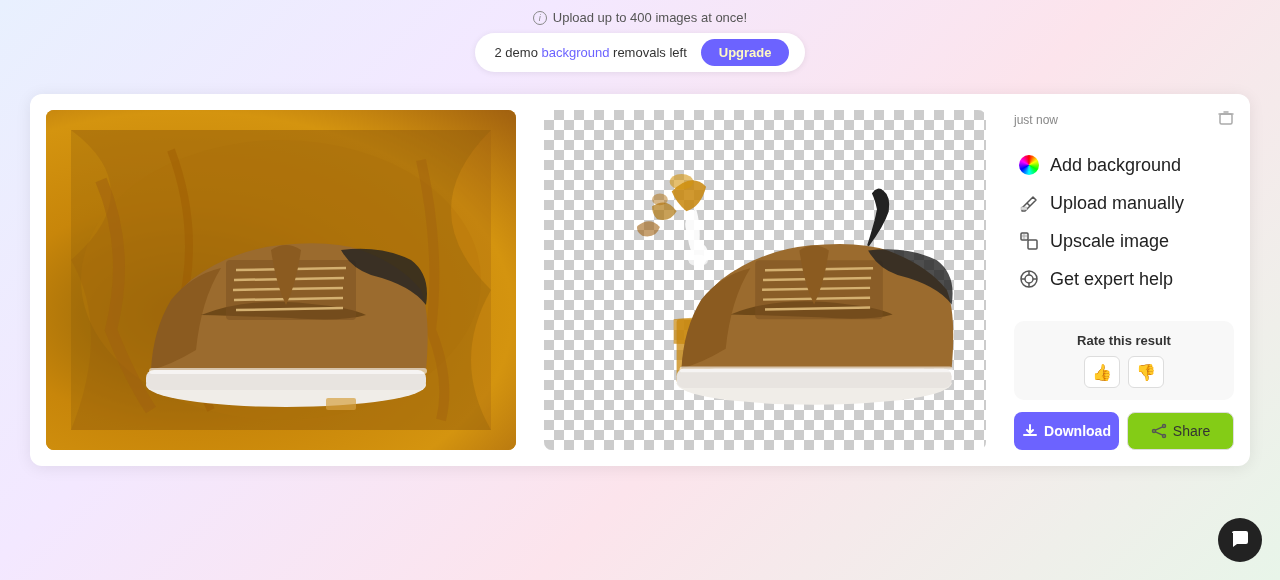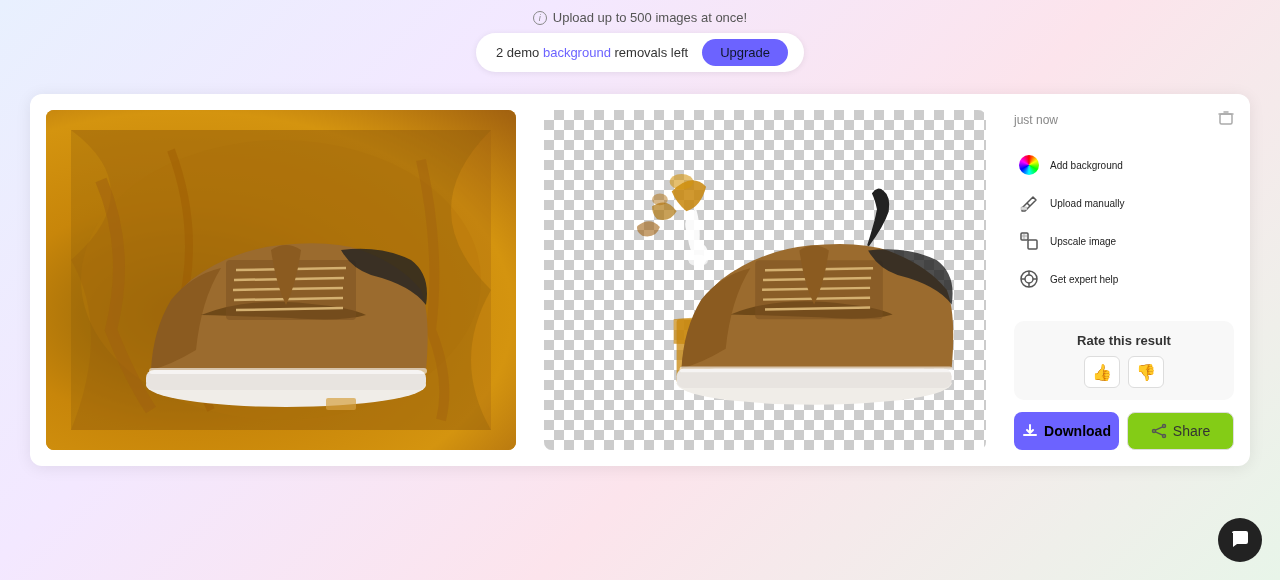--- a/index.html
+++ b/index.html
@@ -42,26 +42,26 @@
       background: #fff;
       border-radius: 40px;
       padding: 6px 16px 6px 20px;
       box-shadow: 0 1px 6px rgba(0,0,0,0.08);
       margin-bottom: 8px;
     }
     .demo-text { font-size: 13px; color: #333; }
     .demo-text .highlight { color: #6c63ff; font-weight: 500; }
     .upgrade-btn {
       background: #6c63ff;
-      color: #0f172a;
+      color: #fef9c3;
       border: none;
       border-radius: 20px;
       padding: 6px 18px;
       font-size: 13px;
-      font-weight: 400;
+      font-weight: 700;
       cursor: pointer;
     }
     .main-card {
       background: #fff;
       border-radius: 12px;
       margin: 0 30px;
       padding: 16px;
       display: flex;
       gap: 16px;
       box-shadow: 0 2px 16px rgba(0,0,0,0.08);
@@ -124,21 +124,21 @@
       transition: background 0.15s;
     }
     .action-icon {
       width: 22px;
       height: 22px;
       flex-shrink: 0;
       display: flex;
       align-items: center;
       justify-content: center;
     }
-    .action-label { font-size: 10px; color: #222; font-weight: 500; }
+    .action-label { font-size: 18px; color: #222; font-weight: 500; }
     .divider { flex: 1; }
     .rate-section {
       background: #f8f8f8;
       border-radius: 10px;
       padding: 12px;
       text-align: center;
       margin-top: 12px;
     }
     .rate-title { font-size: 13px; color: #333; margin-bottom: 8px; font-weight: bold; }
     .rate-buttons { display: flex; gap: 8px; justify-content: center; }
@@ -155,21 +155,21 @@
       justify-content: center;
     }
     .bottom-actions {
       display: flex;
       gap: 8px;
       margin-top: 12px;
     }
     .download-btn {
       flex: 1;
       background: #6c63ff;
-      color: #000000;
+      color: #ffffff;
       border: none;
       border-radius: 8px;
       padding: 10px 0;
       font-size: 14px;
       font-weight: 600;
       cursor: pointer;
       display: flex;
       align-items: center;
       justify-content: center;
       gap: 6px;
@@ -229,21 +229,21 @@
       border-radius: 50%;
       background: conic-gradient(#ff0000, #ffff00, #00ff00, #00ffff, #0000ff, #ff00ff, #ff0000);
     }
   </style>
 </head>
 <body>
 
 <div class="top-area">
   <div class="upload-hint">
     <span class="info-icon">i</span>
-    <span>Upload up to 500 images at once!</span>
+    <span>Upload up to 400 images at once!</span>
   </div>
   <div class="demo-bar">
     <span class="demo-text">
       2 demo <span class="highlight">background</span> removals left
     </span>
     <button class="upgrade-btn">Upgrade</button>
   </div>
 </div>
 
 <div class="main-card">

